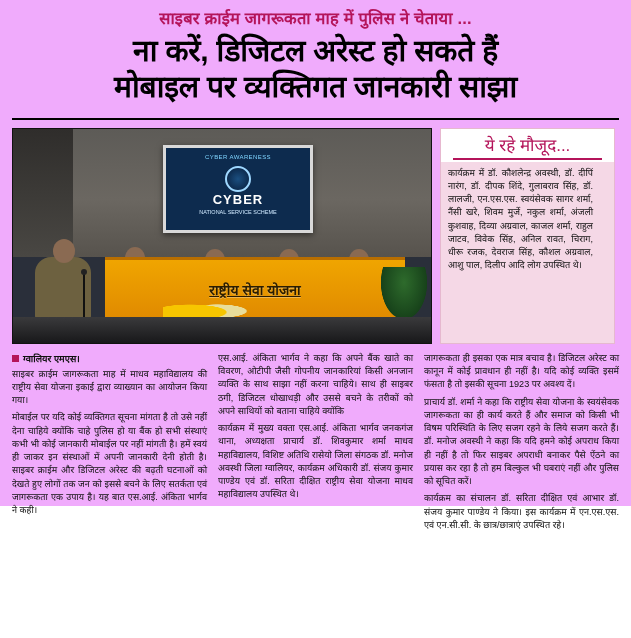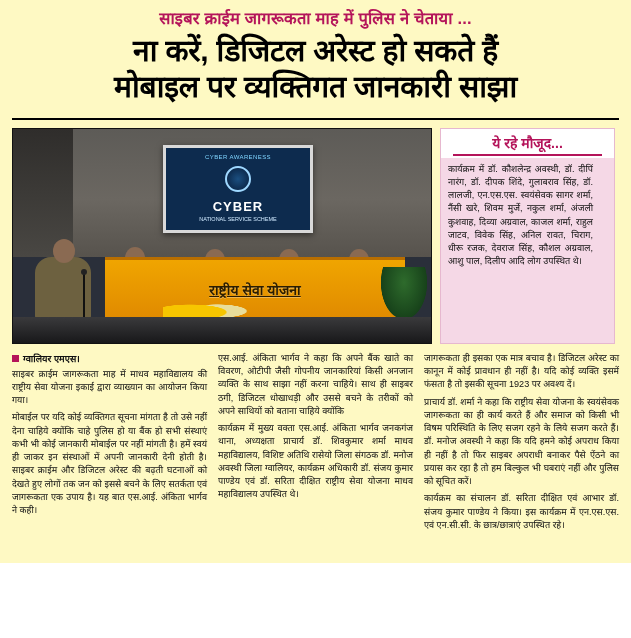--- a/index.html
+++ b/index.html
@@ -10,22 +10,22 @@
   }
   body {
     width: 631px;
     height: 638px;
     font-family: "Liberation Sans", sans-serif;
     overflow: hidden;
   }
   .page {
     position: relative;
     width: 631px;
-    height: 563px;
-    background: #fef9c3;
+    height: 506px;
+    background: #f0abfc;
     padding: 0;
   }
 
   
   .kicker-wrap {
     padding: 8px 14px 2px 14px;
     text-align: center;
   }
   .kicker {
     display: inline-block;
@@ -82,21 +82,21 @@
     position: absolute;
     left: 150px; top: 16px; width: 150px; height: 88px;
     background: #0d2b4e;
     border: 3px solid #d9d9d9;
     box-shadow: 0 2px 6px rgba(0,0,0,.5);
   }
   .ph-screen .s-title {
     color: #7fd4ff; font-size: 6px; text-align: center; margin-top: 6px; letter-spacing: .4px;
   }
   .ph-screen .s-big {
-    color: #ffffff; font-size: 13px; font-weight: bold; text-align: center; margin-top: 7px; letter-spacing: 1px;
+    color: #ffffff; font-size: 13px; font-weight: bold; text-align: center; letter-spacing: 1px;
   }
   .ph-screen .s-sub {
     color: #cfe9ff; font-size: 5.5px; text-align: center; margin-top: 2px;
   }
   .ph-logo {
     width: 26px; height: 26px; border-radius: 50%;
     border: 2px solid #9fd8ff; margin: 6px auto 0 auto;
     background: radial-gradient(circle at 50% 50%, #1b4f80 0%, #0d2b4e 70%);
   }
   .ph-banner {
@@ -150,22 +150,22 @@
     background: #f5d8e6;
     border: 1px solid #e6b8cf;
   }
   .pinkbox-head {
     background: #ffffff;
     text-align: center;
     padding: 4px 2px 2px 2px;
   }
   .pinkbox-head .t {
     color: #b4145a;
-    font-weight: bold;
-    font-size: 14px;
+    font-weight: normal;
+    font-size: 17px;
   }
   .pinkbox-underline {
     height: 2px; background: #b4145a; margin: 2px 10px 0 10px;
   }
   .pinkbox-body {
     padding: 5px 21px 7px 7px;
     font-size: 9.1px;
     line-height: 1.45;
     color: #111;
     text-align: justify;

